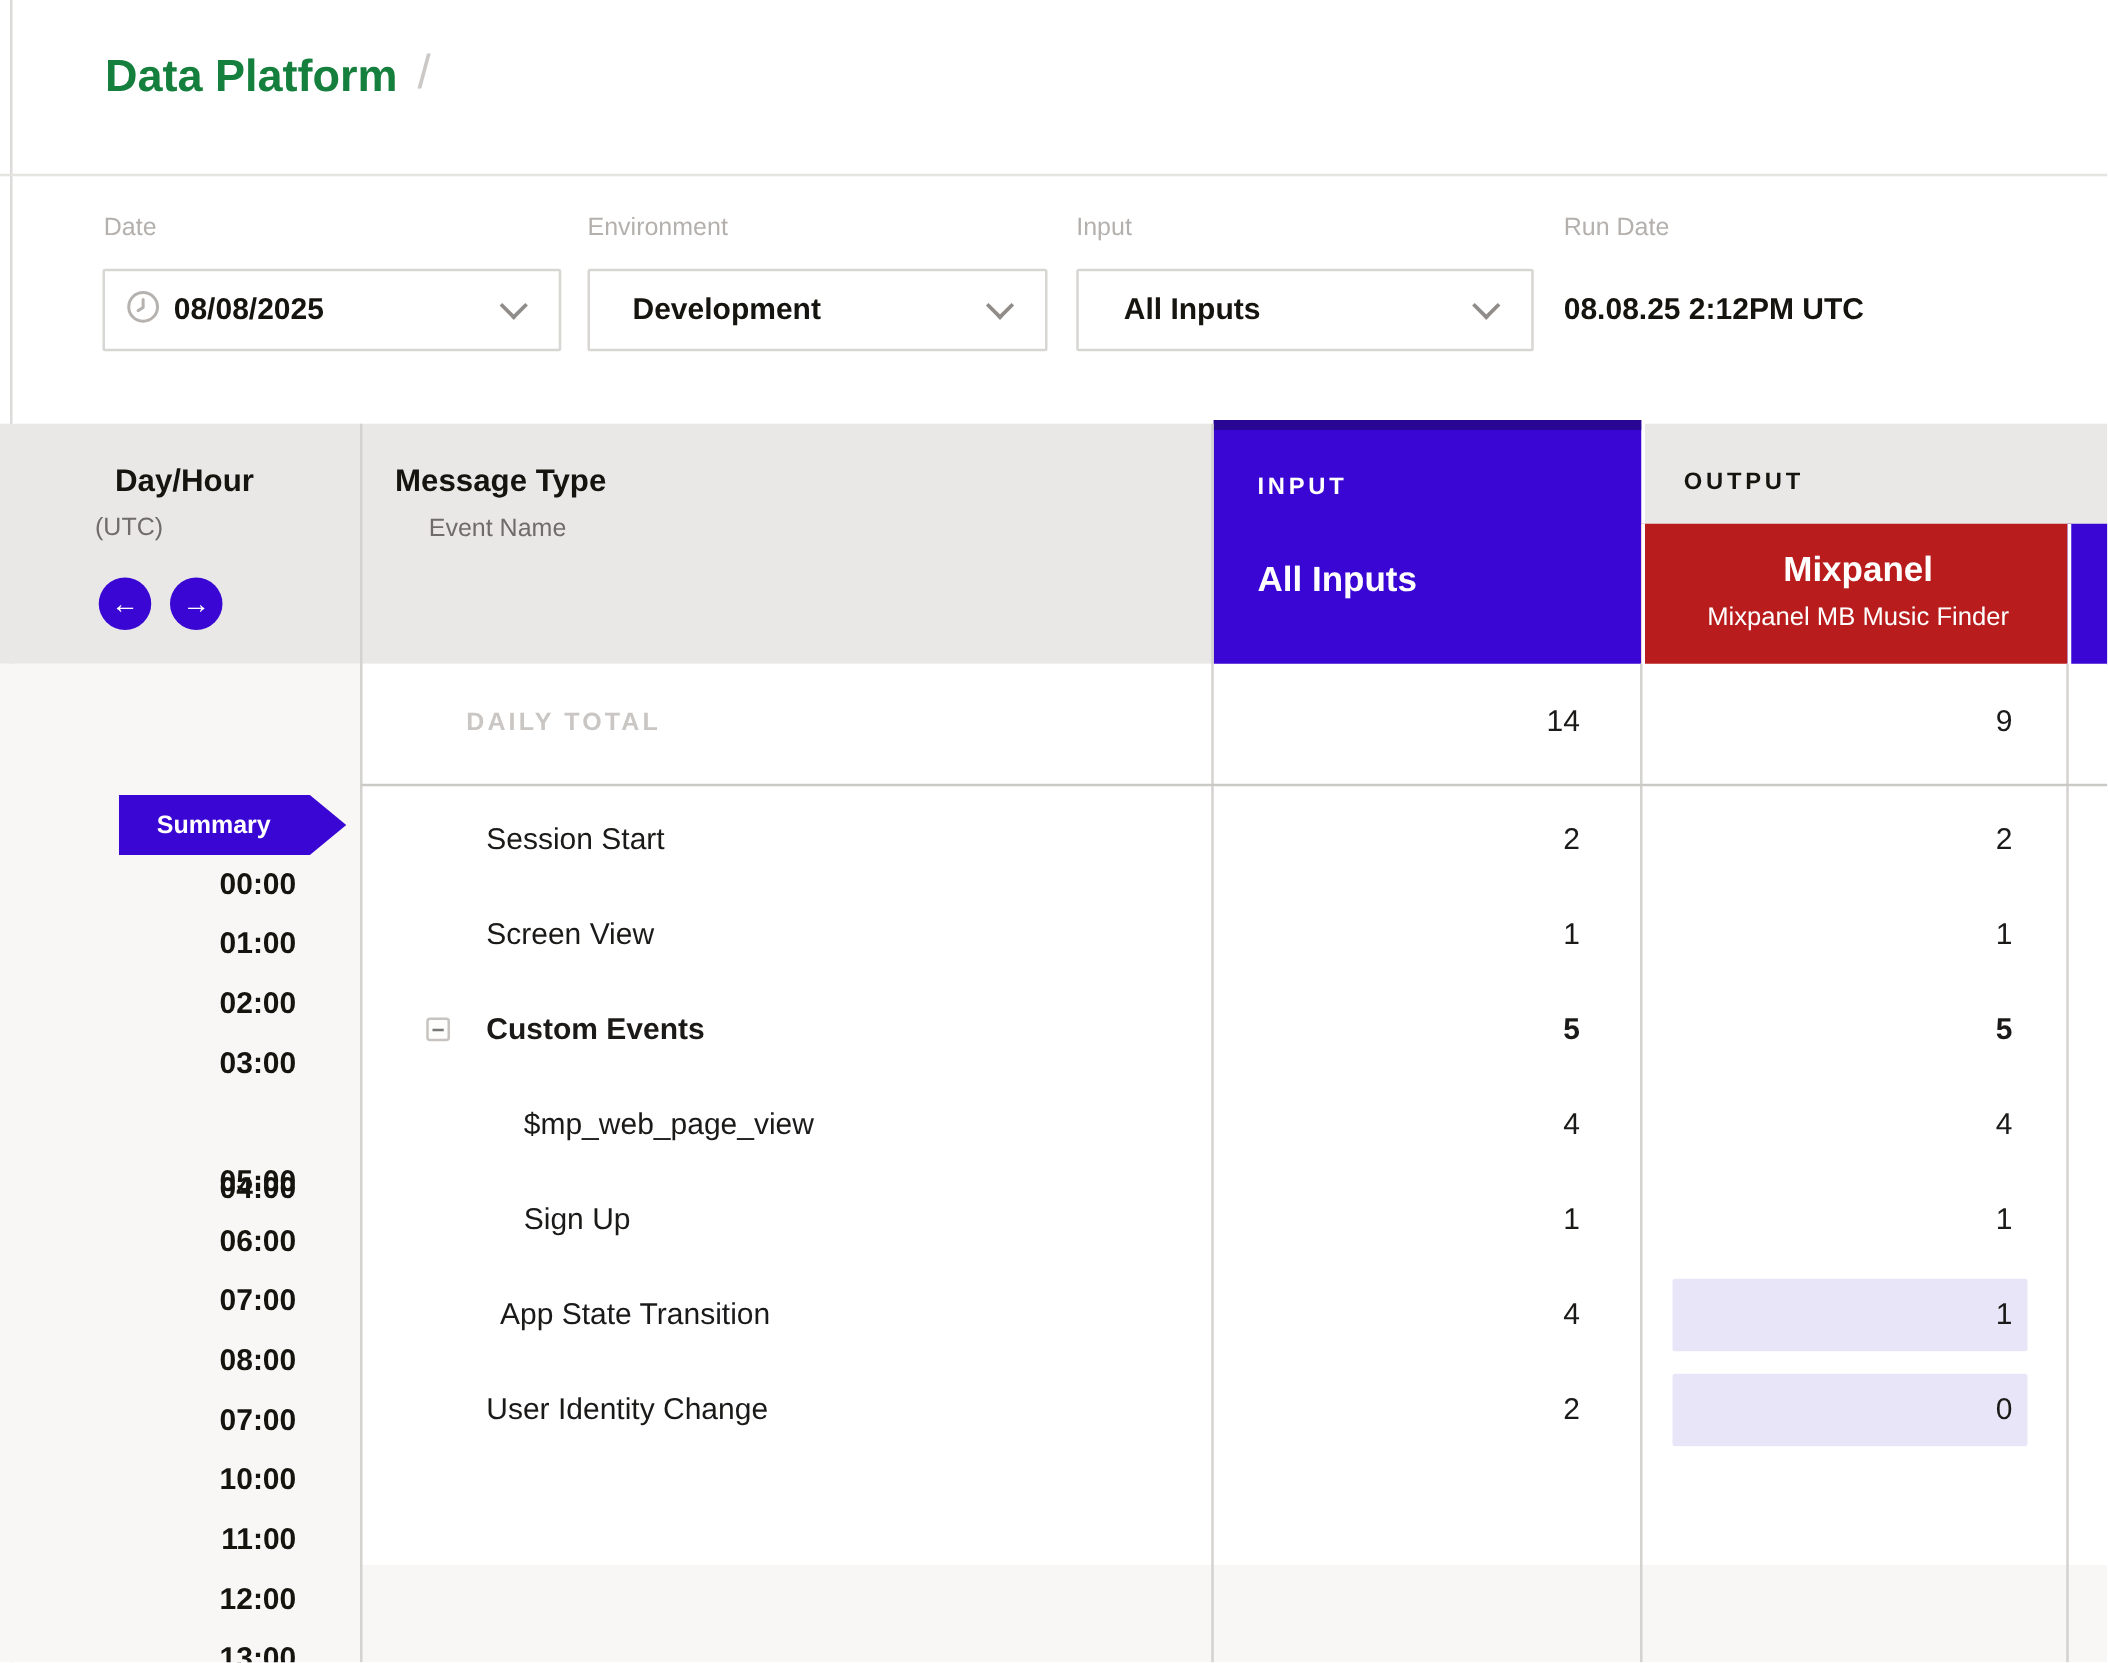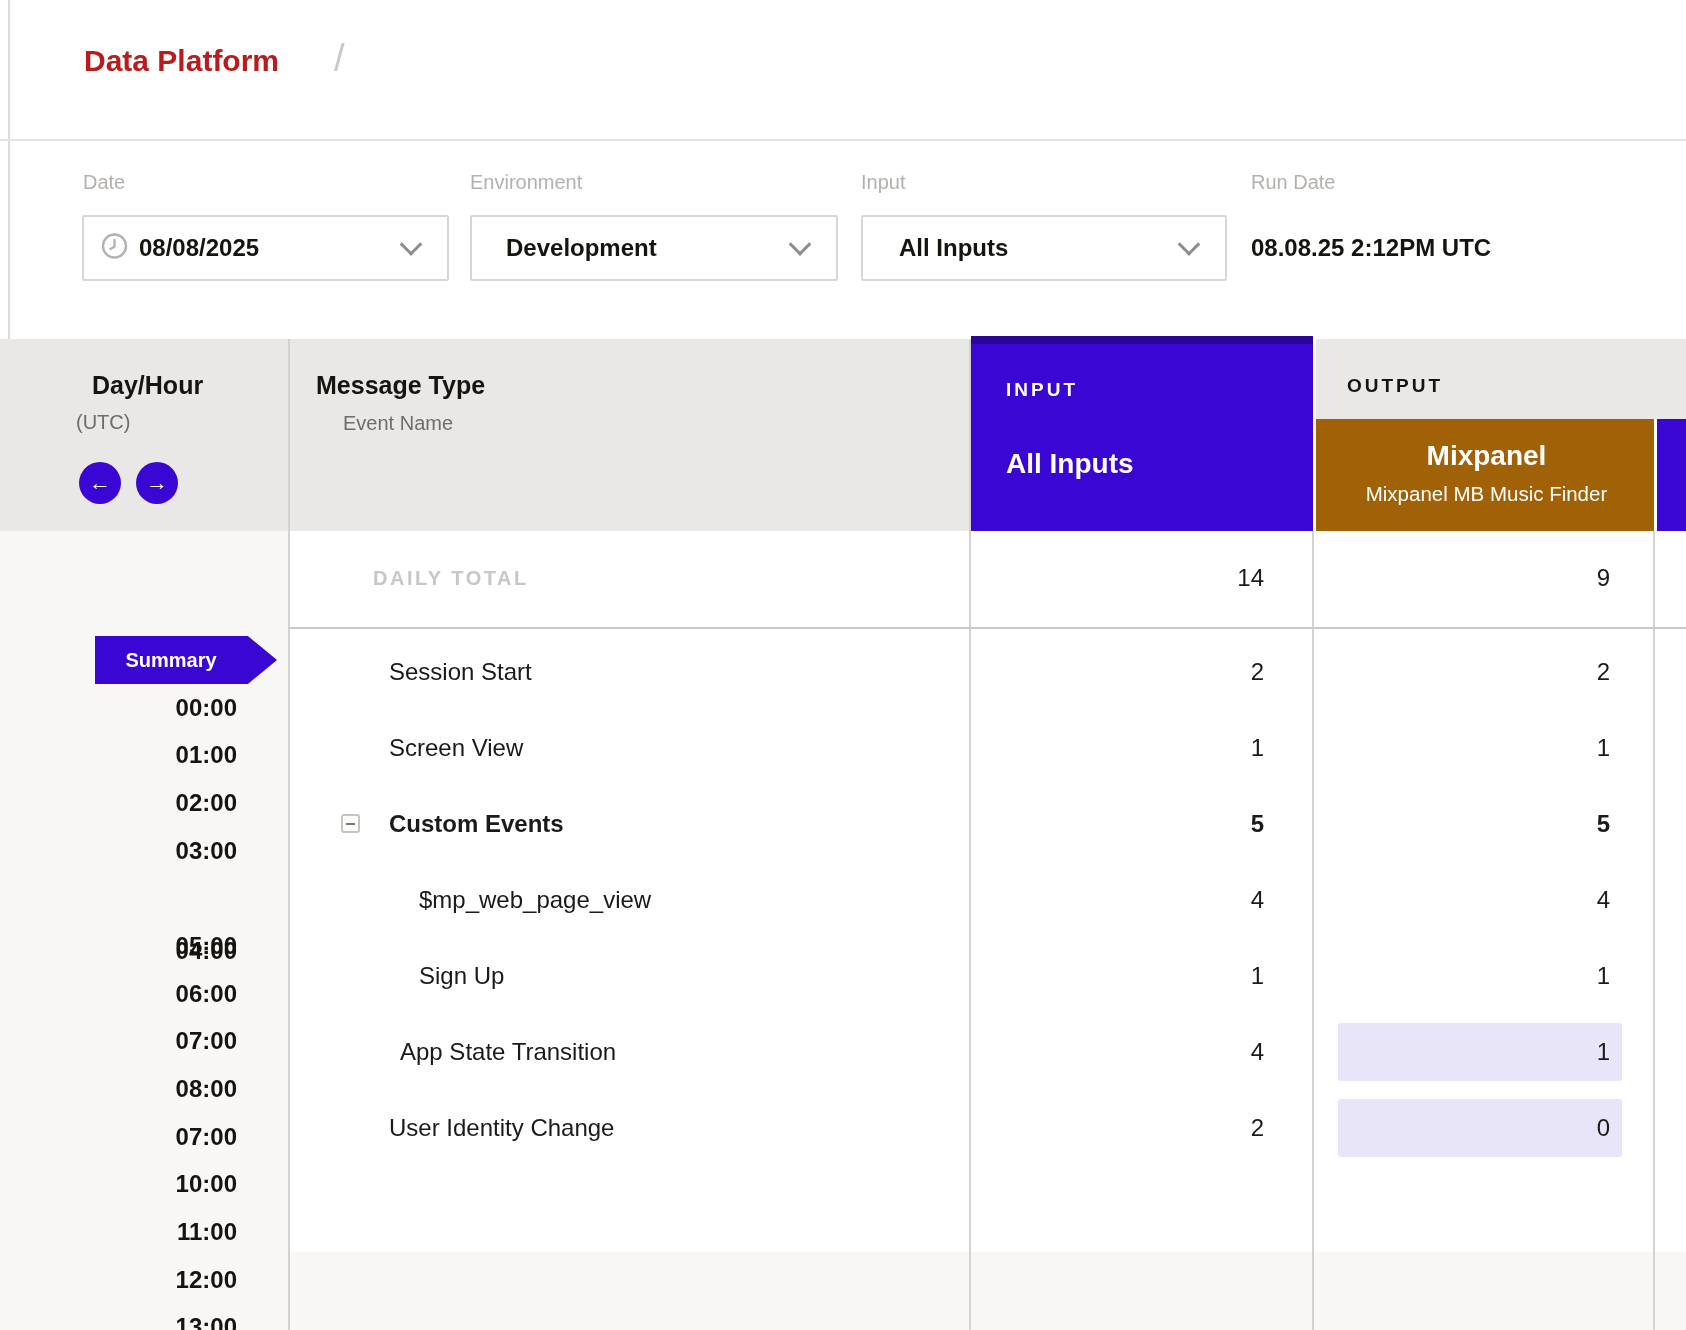--- a/index.html
+++ b/index.html
@@ -2,21 +2,21 @@
 <html><head>
 <meta charset="utf-8">
 <style>
   html,body{margin:0;padding:0;background:#fff;}
   .page{position:relative;width:1686px;height:1330px;background:#ffffff;overflow:hidden;
         font-family:"Liberation Sans","DejaVu Sans",sans-serif;color:#1b1a19;}
   .abs{position:absolute;}
   
   .left-rail{left:8px;top:0;width:2px;height:1330px;background:#dcdbd9;}
   
-  .crumb{top:40px;height:42px;line-height:42px;font-size:30px;font-weight:600;color:#b91c1c;white-space:nowrap;}
+  .crumb{top:40px;height:42px;line-height:42px;font-size:36px;font-weight:600;color:#15803d;white-space:nowrap;}
   .crumb-sep{left:334px;top:33px;font-size:38px;font-weight:300;color:#cbc8c5;height:50px;line-height:50px;}
   .hdr-border{left:0;top:139px;width:1686px;height:2px;background:#e6e4e1;}
   
   .filter-label{top:170px;height:24px;line-height:24px;font-size:20px;color:#b3b0ad;white-space:nowrap;}
   .drop{top:215px;height:66px;background:#fff;border:2px solid #d8d6d3;border-radius:2px;
         box-sizing:border-box;display:flex;align-items:center;}
   .drop-value{font-size:24px;font-weight:600;color:#15140f;white-space:nowrap;}
   .chev{position:absolute;right:28px;top:50%;width:13px;height:13px;border-right:3px solid #8f8c89;
         border-bottom:3px solid #8f8c89;transform:translateY(-72%) rotate(45deg);}
   .run-date{left:1251px;top:215px;height:66px;line-height:66px;font-size:24px;font-weight:700;color:#15140f;white-space:nowrap;}
@@ -24,21 +24,21 @@
   .head-band{left:0;top:339px;width:1686px;height:192px;background:#e9e8e6;}
   .col-title{font-size:25px;font-weight:700;color:#15140f;height:30px;line-height:30px;white-space:nowrap;margin-left:16px;}
   .col-sub{font-size:20px;color:#6f6c69;height:24px;line-height:24px;white-space:nowrap;}
   .nav-circle{top:462px;width:42px;height:42px;border-radius:50%;background:#3906D3;color:#fff;
               text-align:center;line-height:42px;font-size:22px;cursor:pointer;}
   .sec-label{font-size:19px;font-weight:700;letter-spacing:3px;height:24px;line-height:24px;white-space:nowrap;}
   
   .input-block{left:971px;top:336px;width:345px;height:196px;background:#3906D3;border-right:3px solid #ffffff;
                box-sizing:border-box;color:#fff;}
   .input-strip{left:0;top:0;right:0;height:8px;background:#2A0694;}
-  .mix-block{left:1313px;top:419px;width:344px;height:113px;background:#a16207;border-left:3px solid #ffffff;
+  .mix-block{left:1313px;top:419px;width:344px;height:113px;background:#b91c1c;border-left:3px solid #ffffff;
              box-sizing:border-box;color:#fff;text-align:center;}
   .sliver-block{left:1654px;top:419px;width:32px;height:113px;background:#3906D3;border-left:3px solid #ffffff;box-sizing:border-box;}
   
   .sidebar-bg{left:0;top:531px;width:289px;height:799px;background:#f8f7f5;}
   .body-bg{left:289px;top:531px;width:1397px;height:721px;background:#ffffff;}
   .footer-bg{left:289px;top:1252px;width:1397px;height:78px;background:#f8f7f5;}
   .vline{width:2px;background:#d4d2cf;}
   .total-border{left:289px;top:627px;width:1397px;height:2px;background:#cbc9c6;}
   
   .row-label{height:30px;line-height:30px;font-size:24px;color:#1b1a19;white-space:nowrap;}

